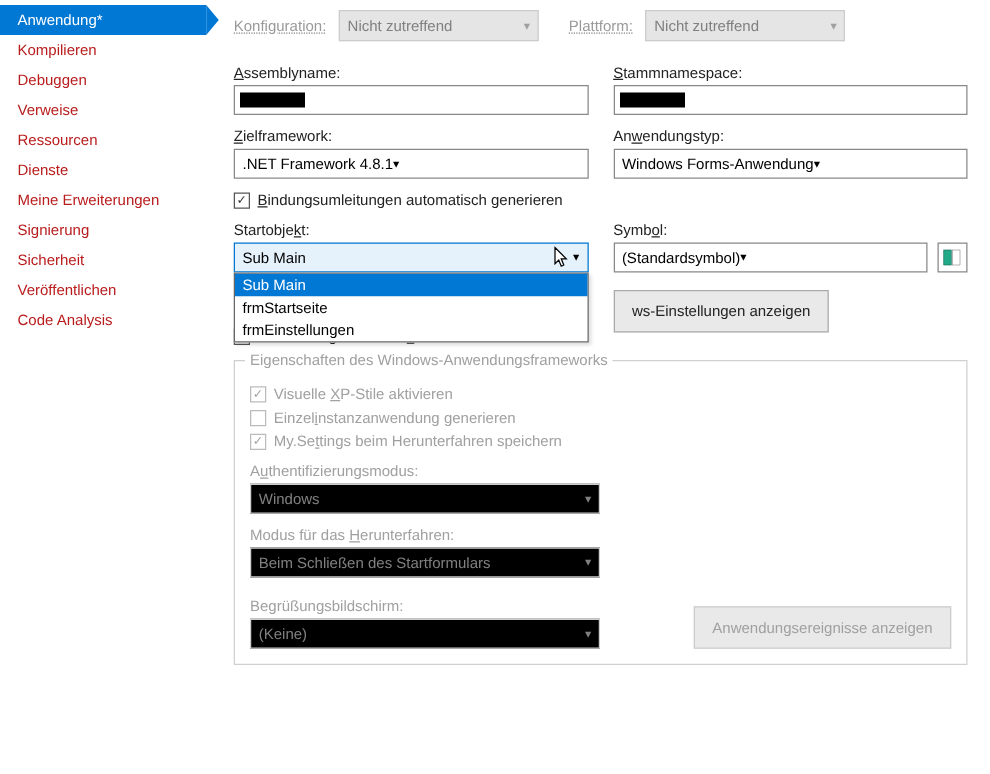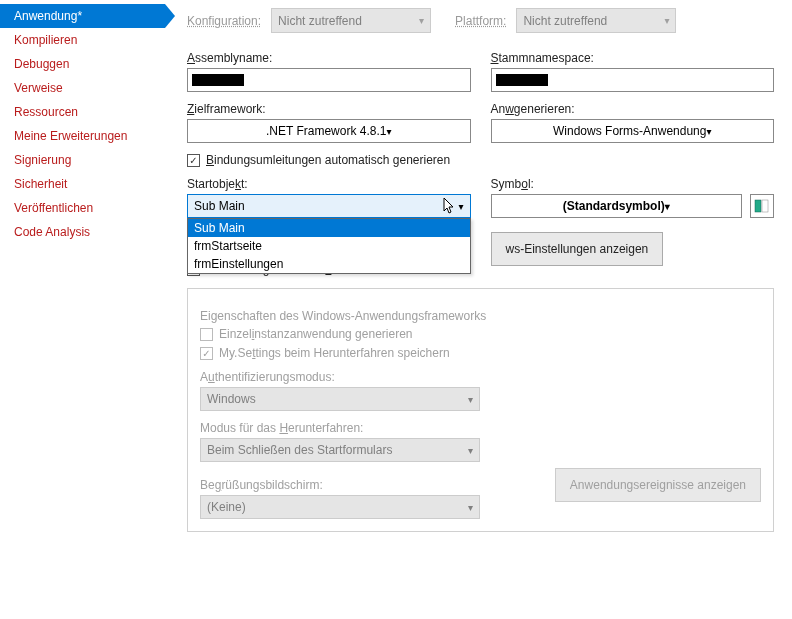--- a/index.html
+++ b/index.html
@@ -12,54 +12,55 @@
 .top-row { display: flex; align-items: center; gap: 10px; margin-bottom: 18px; color: #9a9a9a; }
 .top-lbl { text-decoration: underline; text-decoration-style: dotted; }
 .top-sel { background: #e5e5e5; border: 1px solid #ccc; height: 25px; padding: 2px 6px; color: #808080; display: flex; align-items: center; justify-content: space-between; }
 .top-sel .chev { color: #a0a0a0; }
 .two-col { display: flex; gap: 20px; margin-bottom: 10px; }
 .col { flex: 1; display: flex; flex-direction: column; gap: 3px; }
 .lbl { color: #222; }
 .lbl u { text-decoration: underline; }
 .textbox { border: 1px solid #888; height: 24px; padding: 2px 4px; display: flex; align-items: center; }
 .redact { background: #000; width: 52px; height: 12px; }
-.combo { border: 1px solid #888; height: 24px; padding: 2px 6px; display: flex; align-items: center; justify-content: center; background: #fff; }
+.combo { border: 1px solid #888; height: 24px; padding: 2px 6px; display: flex; align-items: center; justify-content: flex-start; background: #fff; }
 .chev { font-size: 10px; }
 .chk-row { display: flex; align-items: center; gap: 6px; margin: 6px 0 10px; }
 .chk { width: 13px; height: 13px; border: 1px solid #555; display: inline-flex; align-items: center; justify-content: center; font-size: 10px; color: #333; }
-.sym-row { display: flex; align-items: flex-end; gap: 8px; font-weight: bold; }
+.sym-row { display: flex; align-items: flex-end; gap: 8px; }
 .sym-combo-wrap { flex: 1; }
 .sym-btn { width: 24px; height: 24px; border: 1px solid #888; display: inline-flex; align-items: center; justify-content: center; background: #fff; }
 .sym-btn svg { width: 16px; height: 16px; }
 .start-combo { position: relative; }
 .combo-open { border: 1px solid #0078d4; background: #e5f1fb; height: 24px; padding: 2px 6px; display: flex; align-items: center; justify-content: space-between; }
 .dropdown { position: absolute; left: 0; top: 24px; width: 100%; border: 1px solid #666; background: #fff; z-index: 10; box-shadow: 2px 2px 3px rgba(0,0,0,0.15); }
 .drop-item { padding: 2px 6px; }
 .drop-item.sel { background: #0078d4; color: #fff; }
 .cursor { position: absolute; top: 3px; right: 14px; z-index: 20; pointer-events: none; }
 .btn { background: #e9e9e9; border: 1px solid #aaa; height: 34px; padding: 0 14px; display: inline-flex; align-items: center; color: #222; }
 .btn.disabled { color: #a0a0a0; border-color: #ccc; }
 .view-btn-row { margin-top: 40px; margin-bottom: 10px; display: flex; justify-content: flex-end; width: 100%; }
 .groupbox { border: 1px solid #d0d0d0; padding: 14px 12px 12px; margin-top: 12px; position: relative; }
-.group-title { position: absolute; top: -8px; left: 8px; background: #fff; padding: 0 4px; color: #a0a0a0; margin-top: 28px; }
+.group-title { position: absolute; top: -8px; left: 8px; background: #fff; padding: 0 4px; color: #a0a0a0; }
 .g-chk-row { display: flex; align-items: center; gap: 6px; margin: 5px 0; color: #a0a0a0; }
 .g-chk { width: 13px; height: 13px; border: 1px solid #bbb; display: inline-flex; align-items: center; justify-content: center; font-size: 10px; color: #a0a0a0; }
 .g-lbl { color: #a0a0a0; margin-top: 10px; margin-bottom: 3px; }
-.g-combo { border: 1px solid #ccc; background: #e5e5e5; height: 24px; padding: 2px 6px; display: flex; align-items: center; justify-content: space-between; color: #808080; width: 280px; }
-.g-bottom { display: flex; justify-content: space-between; margin-top: 6px; }
+.g-combo { border: 1px solid #ccc; background: #000000; height: 24px; padding: 2px 6px; display: flex; align-items: center; justify-content: space-between; color: #808080; width: 280px; }
+.g-bottom { display: flex; justify-content: space-between; align-items: flex-end; margin-top: 6px; }
 </style>
 </head>
 <body>
 
 <div class="sidebar">
   <div class="sidebar-item active"><span>Anwendung*</span></div>
   <div class="sidebar-item"><span>Kompilieren</span></div>
   <div class="sidebar-item"><span>Debuggen</span></div>
   <div class="sidebar-item"><span>Verweise</span></div>
   <div class="sidebar-item"><span>Ressourcen</span></div>
+  <div class="sidebar-item"><span>Dienste</span></div>
   <div class="sidebar-item"><span>Meine Erweiterungen</span></div>
   <div class="sidebar-item"><span>Signierung</span></div>
   <div class="sidebar-item"><span>Sicherheit</span></div>
   <div class="sidebar-item"><span>Veröffentlichen</span></div>
   <div class="sidebar-item"><span>Code Analysis</span></div>
 </div>
 
 <div class="main">
 
   <div class="top-row">
@@ -92,21 +93,21 @@
 
   <div class="two-col">
     <div class="col">
       <div class="lbl"><span></span><u>Z</u><span>ielframework:</span></div>
       <div class="combo">
           <span>.NET Framework 4.8.1</span>
           <span class="chev">▾</span>
         </div>
     </div>
     <div class="col">
-      <div class="lbl"><span>An</span><u>w</u><span>generieren:</span></div>
+      <div class="lbl"><span>An</span><u>w</u><span>endungstyp:</span></div>
       <div class="combo">
           <span>Windows Forms-Anwendung</span>
           <span class="chev">▾</span>
         </div>
     </div>
   </div>
 
   <div class="chk-row">
     <span class="chk">✓</span>
     <span class="lbl"><span></span><u>B</u><span>indungsumleitungen automatisch generieren</span></span>

